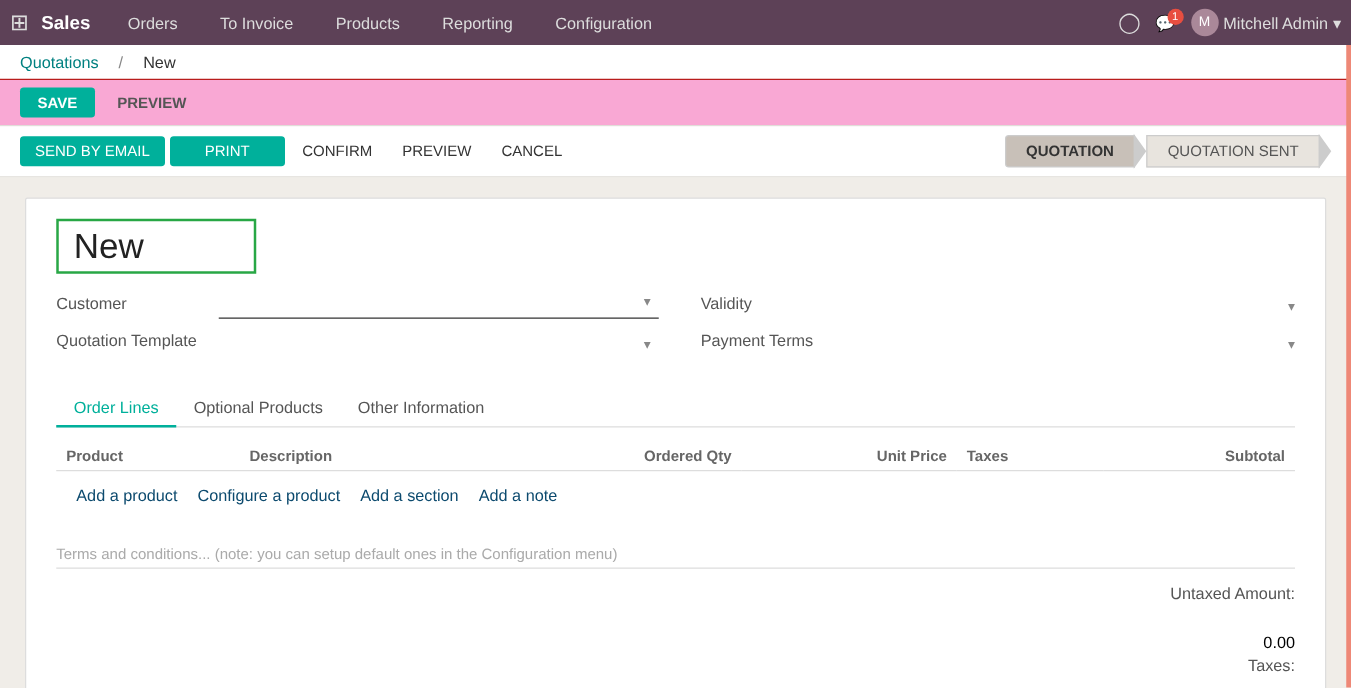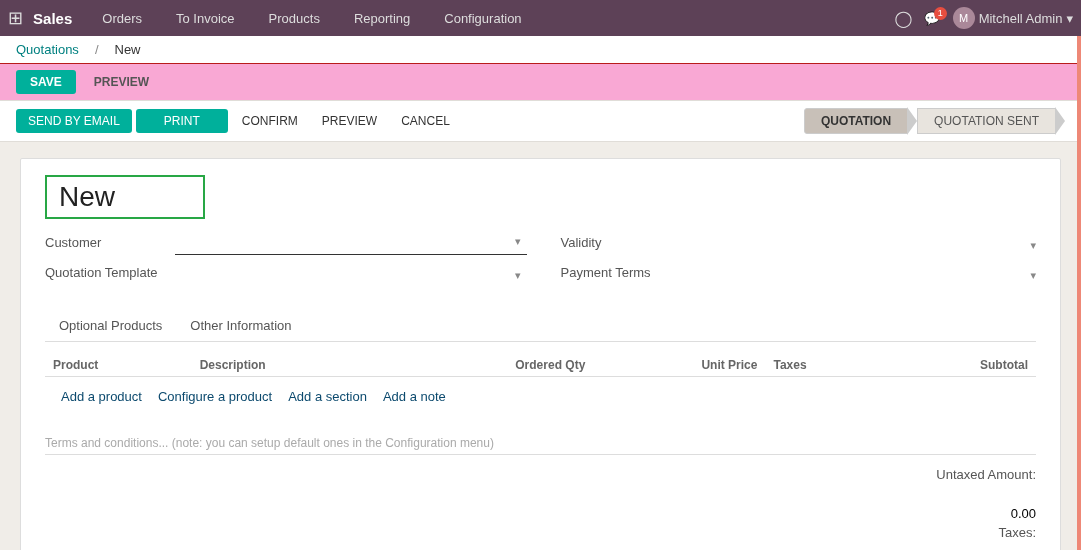--- a/index.html
+++ b/index.html
@@ -260,20 +260,21 @@
               <option value=""></option>
             </select>
             <span class="form-select-arrow">▾</span>
           </div>
         </div>
       </div>
     </div>
 
     
     <div class="tabs">
+      <div class="tab active">Order Lines</div>
       <div class="tab">Optional Products</div>
       <div class="tab">Other Information</div>
     </div>
 
     
     <table class="order-table">
       <thead>
         <tr>
           <th>Product</th>
           <th>Description</th>

